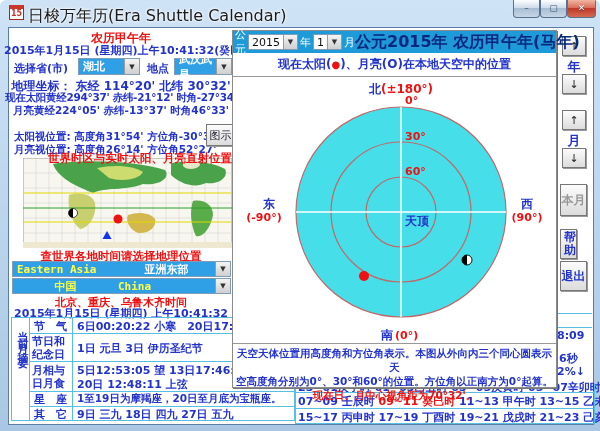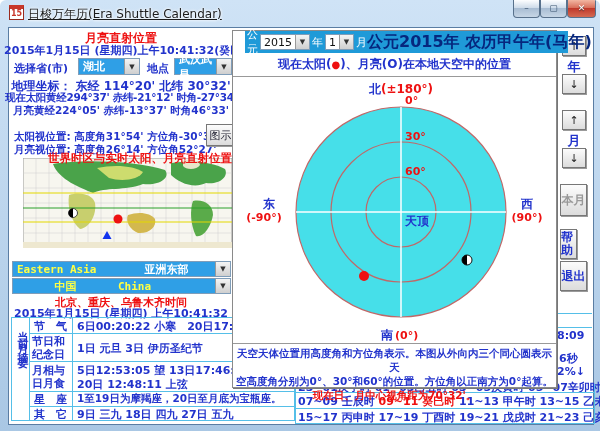--- a/index.html
+++ b/index.html
@@ -1,21 +1,21 @@
 <!DOCTYPE html>
 <html><head>
 <meta charset="utf-8">
 <style>
   html,body{margin:0;padding:0;}
   body{font-family:"DejaVu Sans","Liberation Sans",sans-serif;}
   .win{position:relative;width:600px;height:431px;overflow:hidden;
        background:linear-gradient(#cfe3f6,#a9c7e4);border-radius:6px 6px 0 0;}
   .titlebar{position:absolute;left:0;top:0;width:600px;height:26px;}
-  .title-text{position:absolute;left:28px;top:6px;font-size:12px;color:#1b1b1b;
-       text-shadow:0 0 3px #fff,0 0 3px #fff;white-space:nowrap;text-decoration:underline;}
+  .title-text{position:absolute;left:28px;top:6px;font-size:16px;color:#1b1b1b;
+       text-shadow:0 0 3px #fff,0 0 3px #fff;white-space:nowrap;}
   .app-icon{position:absolute;left:9px;top:5px;width:15px;height:15px;background:#fff;
        border:1px solid #9a2b1f;border-top:4px solid #c8372a;box-sizing:border-box;
        font-size:8px;color:#c8372a;text-align:center;line-height:9px;font-weight:bold;}
   .capbtn{position:absolute;top:0;height:18px;box-sizing:border-box;border:1px solid #58718c;
        border-top:none;border-radius:0 0 4px 4px;font-size:9px;text-align:center;
        line-height:16px;color:#fff;text-shadow:0 1px 1px #333;cursor:default;}
   .capbtn.minmax{background:linear-gradient(#fdfeff,#cfdcea 45%,#a9bdd3 50%,#c6d6e6);color:#38506b;text-shadow:none;}
   .capbtn.close{background:linear-gradient(#f2b6a2,#d9705c 45%,#c0392b 50%,#d46a52);}
   .content-bg{position:absolute;left:8px;top:27px;width:586px;height:398px;background:#fff;
        border:1px solid #5a7da3;box-sizing:border-box;}
@@ -26,26 +26,26 @@
   .ctr{text-align:center;}
   .combo{position:absolute;display:flex;align-items:center;box-sizing:border-box;
        background:#2f9fe6;border:1px solid #7f9db9;}
   .combo .val{flex:1;font-size:11px;font-weight:bold;color:#fff;padding-left:4px;overflow:hidden;}
   .combo .dd{width:14px;height:100%;background:linear-gradient(#f4f4f4,#cfcfcf);
        border-left:1px solid #9a9a9a;font-size:7px;color:#333;display:flex;
        align-items:center;justify-content:center;}
   .btn{position:absolute;box-sizing:border-box;background:linear-gradient(#fcfcfc,#dcdcdc);
        border:1px solid #777;box-shadow:1px 1px 0 #9a9a9a;font-size:12px;
        display:flex;align-items:center;justify-content:center;cursor:default;}
-  .vbtn{flex-direction:column;line-height:13px;font-weight:bold;color:#2233cc;padding:0;}
+  .vbtn{flex-direction:column;line-height:13px;font-weight:bold;color:#2233cc;padding:0;text-align:right;}
   .tbl-line{position:absolute;background:#55bfe8;}
   .frag{position:absolute;font-size:11px;font-weight:bold;color:#2233cc;white-space:nowrap;z-index:2;}
   .panel{position:absolute;left:232px;top:30px;width:325px;height:358px;background:#fff;
        border:1px solid #8a8a8a;box-sizing:border-box;z-index:5;box-shadow:1px 1px 0 #777;}
-  .panel-header{position:absolute;left:12px;top:0;width:100%;height:22px;background:#1f9ad8;
+  .panel-header{position:absolute;left:0;top:0;width:100%;height:22px;background:#1f9ad8;
        display:flex;align-items:center;box-sizing:border-box;padding:8px 2px;}
   .ph-label{color:#fff;font-size:11px;}
   .ph-combo{display:flex;align-items:center;background:#fff;border:1px solid #7f9db9;
        height:16px;box-sizing:border-box;margin:0 2px;}
   .ph-combo .v{font-size:11px;color:#111;padding:0 3px;}
   .ph-combo .a{width:13px;height:14px;background:linear-gradient(#f4f4f4,#cfcfcf);
        border-left:1px solid #9a9a9a;font-size:7px;color:#333;display:flex;align-items:center;justify-content:center;}
   .ph-title{flex:1;text-align:center;font-size:16px;font-weight:bold;color:#06277e;white-space:nowrap;}
   .subtitle{position:absolute;left:0;top:22px;width:100%;height:24px;border-bottom:1px solid #999;
        box-sizing:border-box;display:flex;align-items:center;justify-content:center;
@@ -62,21 +62,21 @@
   <div class="titlebar">
     <div class="app-icon">15</div>
     <div class="title-text">日梭万年历(Era Shuttle Calendar)</div>
     <div class="capbtn minmax" style="left:513px;width:27px;">–</div>
     <div class="capbtn minmax" style="left:540px;width:27px;">▢</div>
     <div class="capbtn close" style="left:567px;width:29px;">✕</div>
   </div>
 
   <div class="content-bg"></div>
 
-  <div class="t red b ctr" style="left:10px;top:30px;width:222px;font-size:12px;">月亮直射位置</div>
+  <div class="t red b ctr" style="left:10px;top:30px;width:222px;font-size:12px;">农历甲午年</div>
   <div class="t blue b ctr" style="left:4px;top:43px;width:234px;font-size:11px;">2015年1月15日 (星期四)上午10:41:32(癸巳时)</div>
 
   <div class="t blue b" style="left:14px;top:61px;font-size:11px;">选择省(市)</div>
   <div class="combo" style="left:78px;top:58px;width:62px;height:17px;">
     <span class="val">湖北</span>
     <span class="dd">▼</span>
   </div>
   <div class="t blue b" style="left:147px;top:61px;font-size:11px;">地点</div>
   <div class="combo" style="left:174px;top:58px;width:58px;height:17px;">
     <span class="val">武汉武昌</span>
@@ -129,20 +129,21 @@
     <line x1="0" y1="64" x2="209" y2="64" stroke="#e3d800" stroke-width="1.2"></line>
     <line x1="0" y1="50" x2="209" y2="50" stroke="#2aa02a" stroke-width="1"></line>
     <circle cx="95" cy="61" r="4.5" fill="#ee1111"></circle>
     <g>
       <circle cx="50" cy="55" r="4.5" fill="#ffffff" stroke="#222" stroke-width="0.8"></circle>
       <path d="M50,50.5 a4.5,4.5 0 0 0 0,9 Z" fill="#000"></path>
     </g>
     <path d="M84,73 L79.5,81 L88.5,81 Z" fill="#1133ee"></path>
   </svg>
 
+  <div class="t red b ctr" style="left:10px;top:249px;width:222px;font-size:11.5px;">查世界各地时间请选择地理位置</div>
   <div class="combo" style="left:12px;top:261px;width:219px;height:16px;">
     <span class="val" style="color:#ffff44;font-family:'DejaVu Sans Mono',monospace;">Eastern Asia</span>
     <span class="val ctr" style="color:#fff;">亚洲东部</span>
     <span class="dd">▼</span>
   </div>
   <div class="combo" style="left:12px;top:278px;width:219px;height:16px;">
     <span class="val ctr" style="color:#ffff44;">中国</span>
     <span class="val" style="color:#ffff44;font-family:'DejaVu Sans Mono',monospace;">China</span>
     <span class="dd">▼</span>
   </div>

